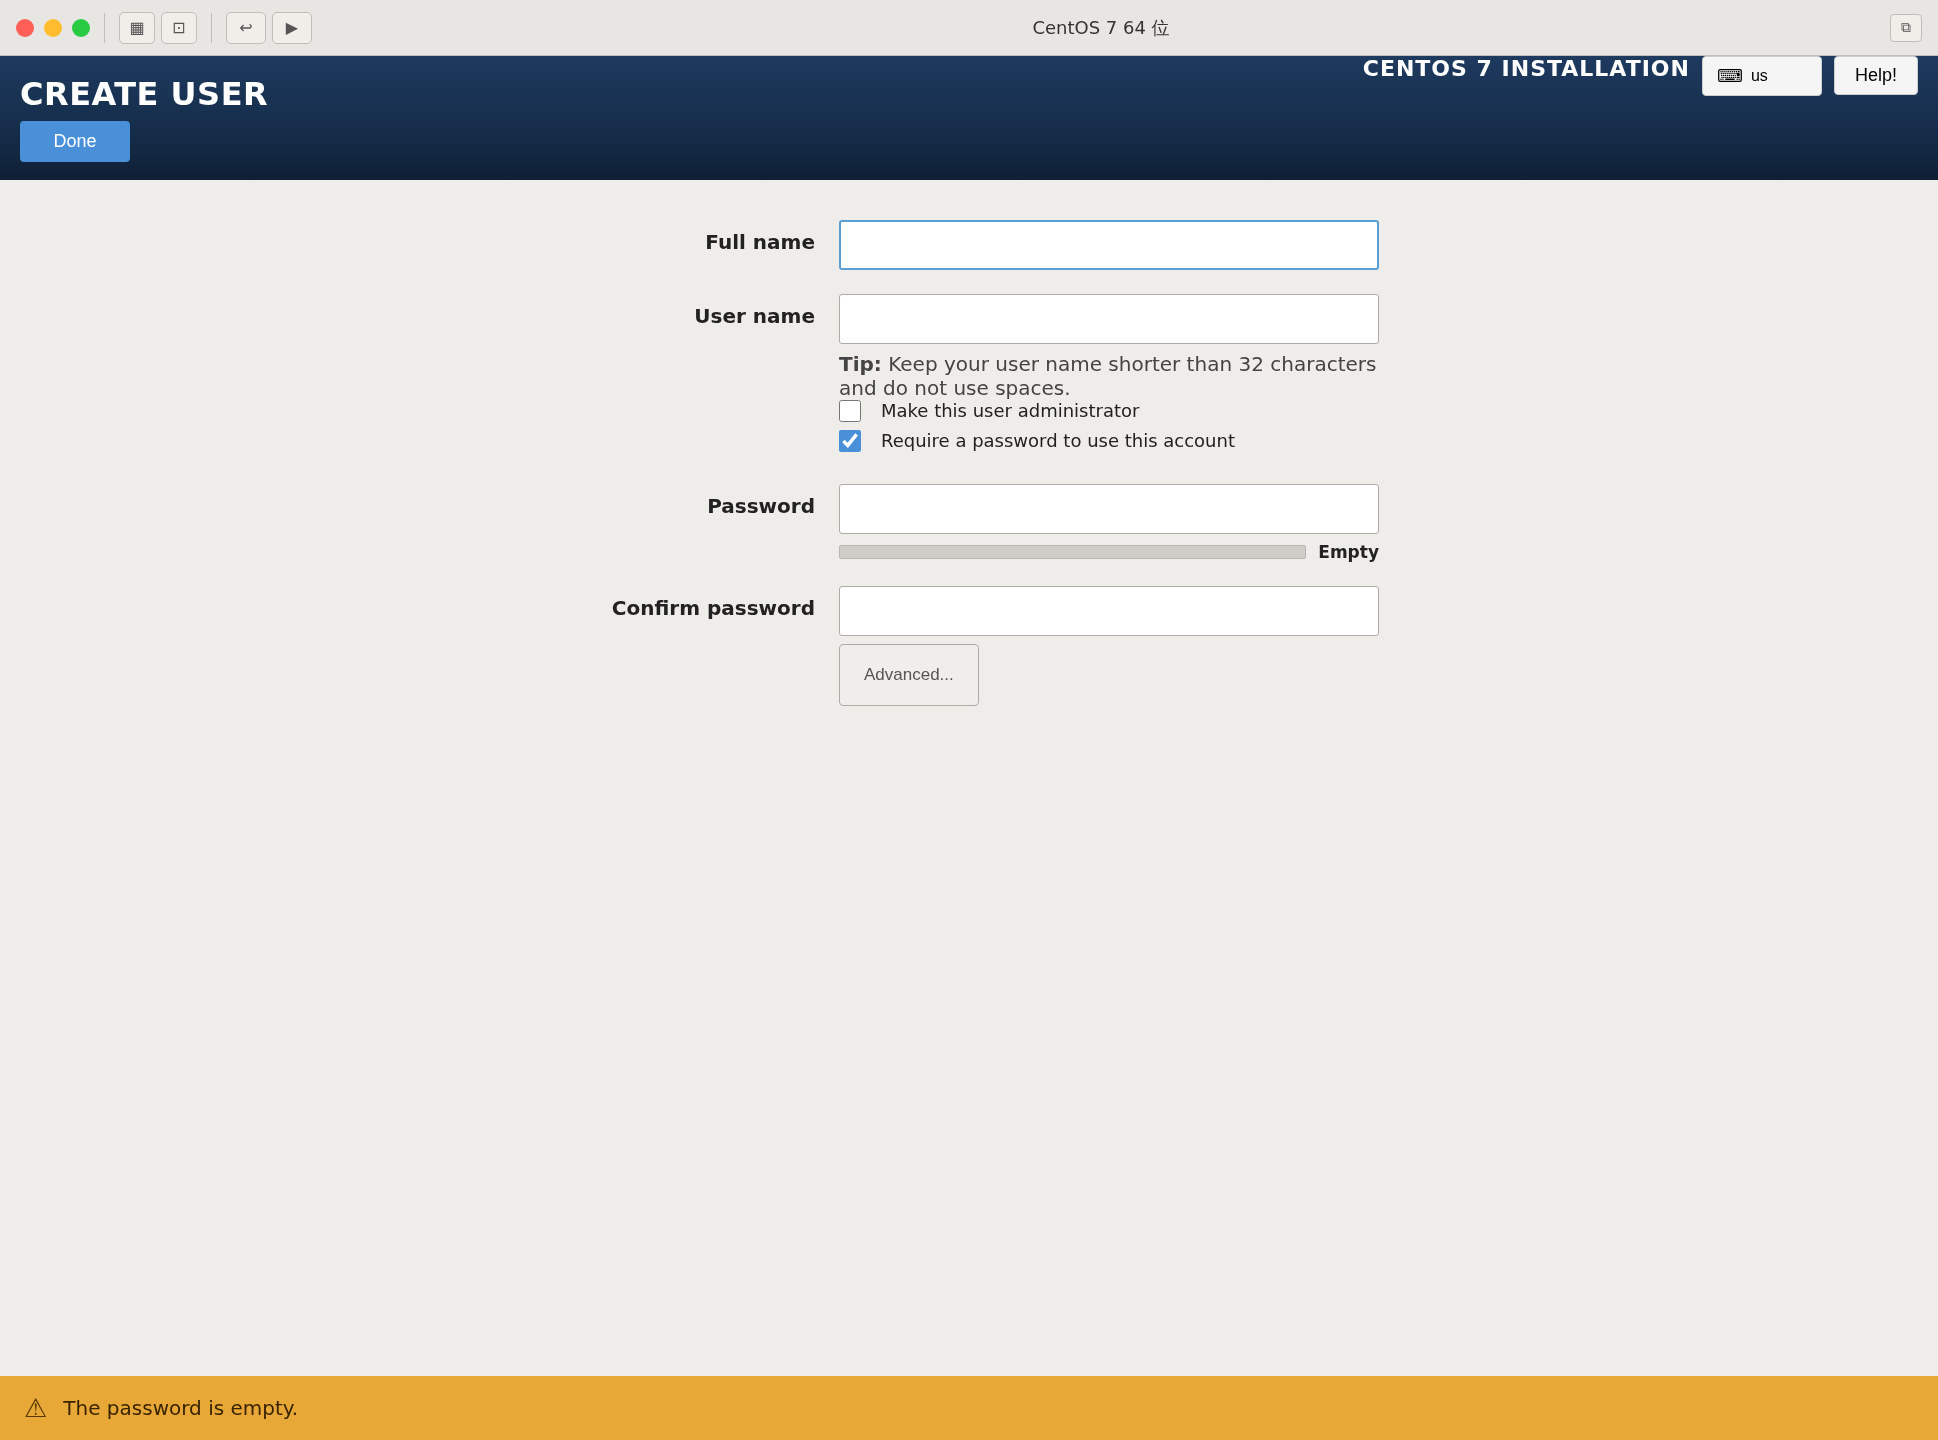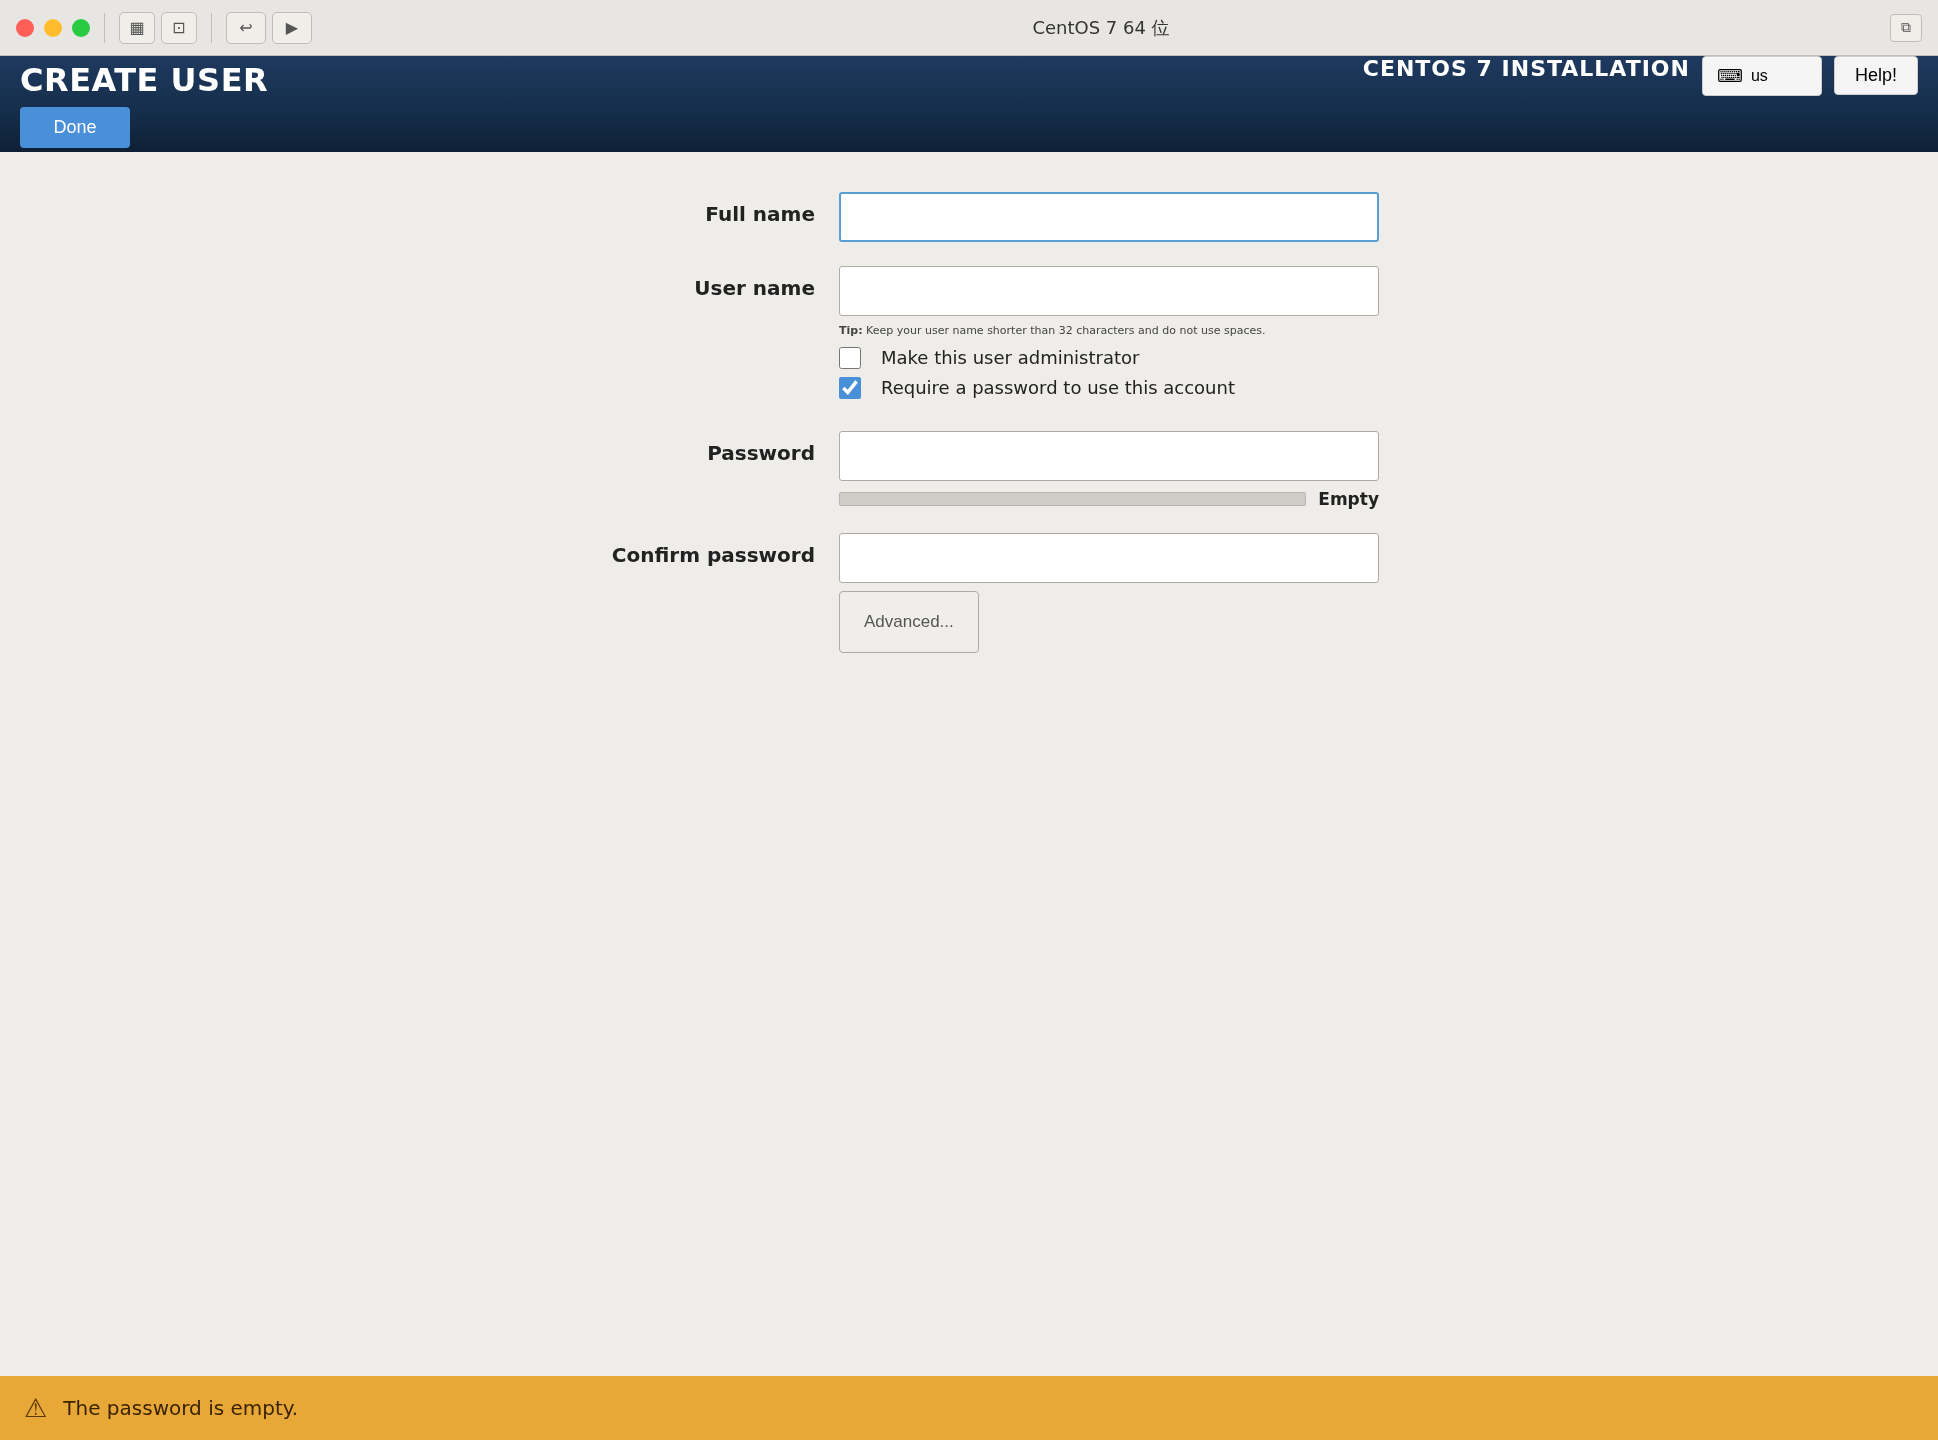--- a/index.html
+++ b/index.html
@@ -87,21 +87,21 @@
       align-items: center;
       justify-content: center;
       cursor: pointer;
       font-size: 14px;
       color: #555;
     }
 
     
     .header {
       background: linear-gradient(180deg, #1e3a5f 0%, #152d4a 60%, #0f2035 100%);
-      height: 96px;
+      height: 124px;
       display: flex;
       align-items: center;
       padding: 0 20px;
       flex-shrink: 0;
       position: relative;
     }
 
     .header-left {
       display: flex;
       flex-direction: column;
@@ -219,24 +219,23 @@
       padding: 0 12px;
       outline: none;
       color: #222;
     }
 
     .form-input.no-focus {
       border: 1px solid #b0aaa5;
     }
 
     .tip-text {
-      font-size: 11px;
+      font-size: 20px;
       color: #444;
       margin-top: 8px;
-      margin-bottom: 10px;
     }
 
     .tip-text strong {
       font-weight: 700;
     }
 
     .checkbox-row {
       display: flex;
       align-items: flex-start;
       gap: 20px;

